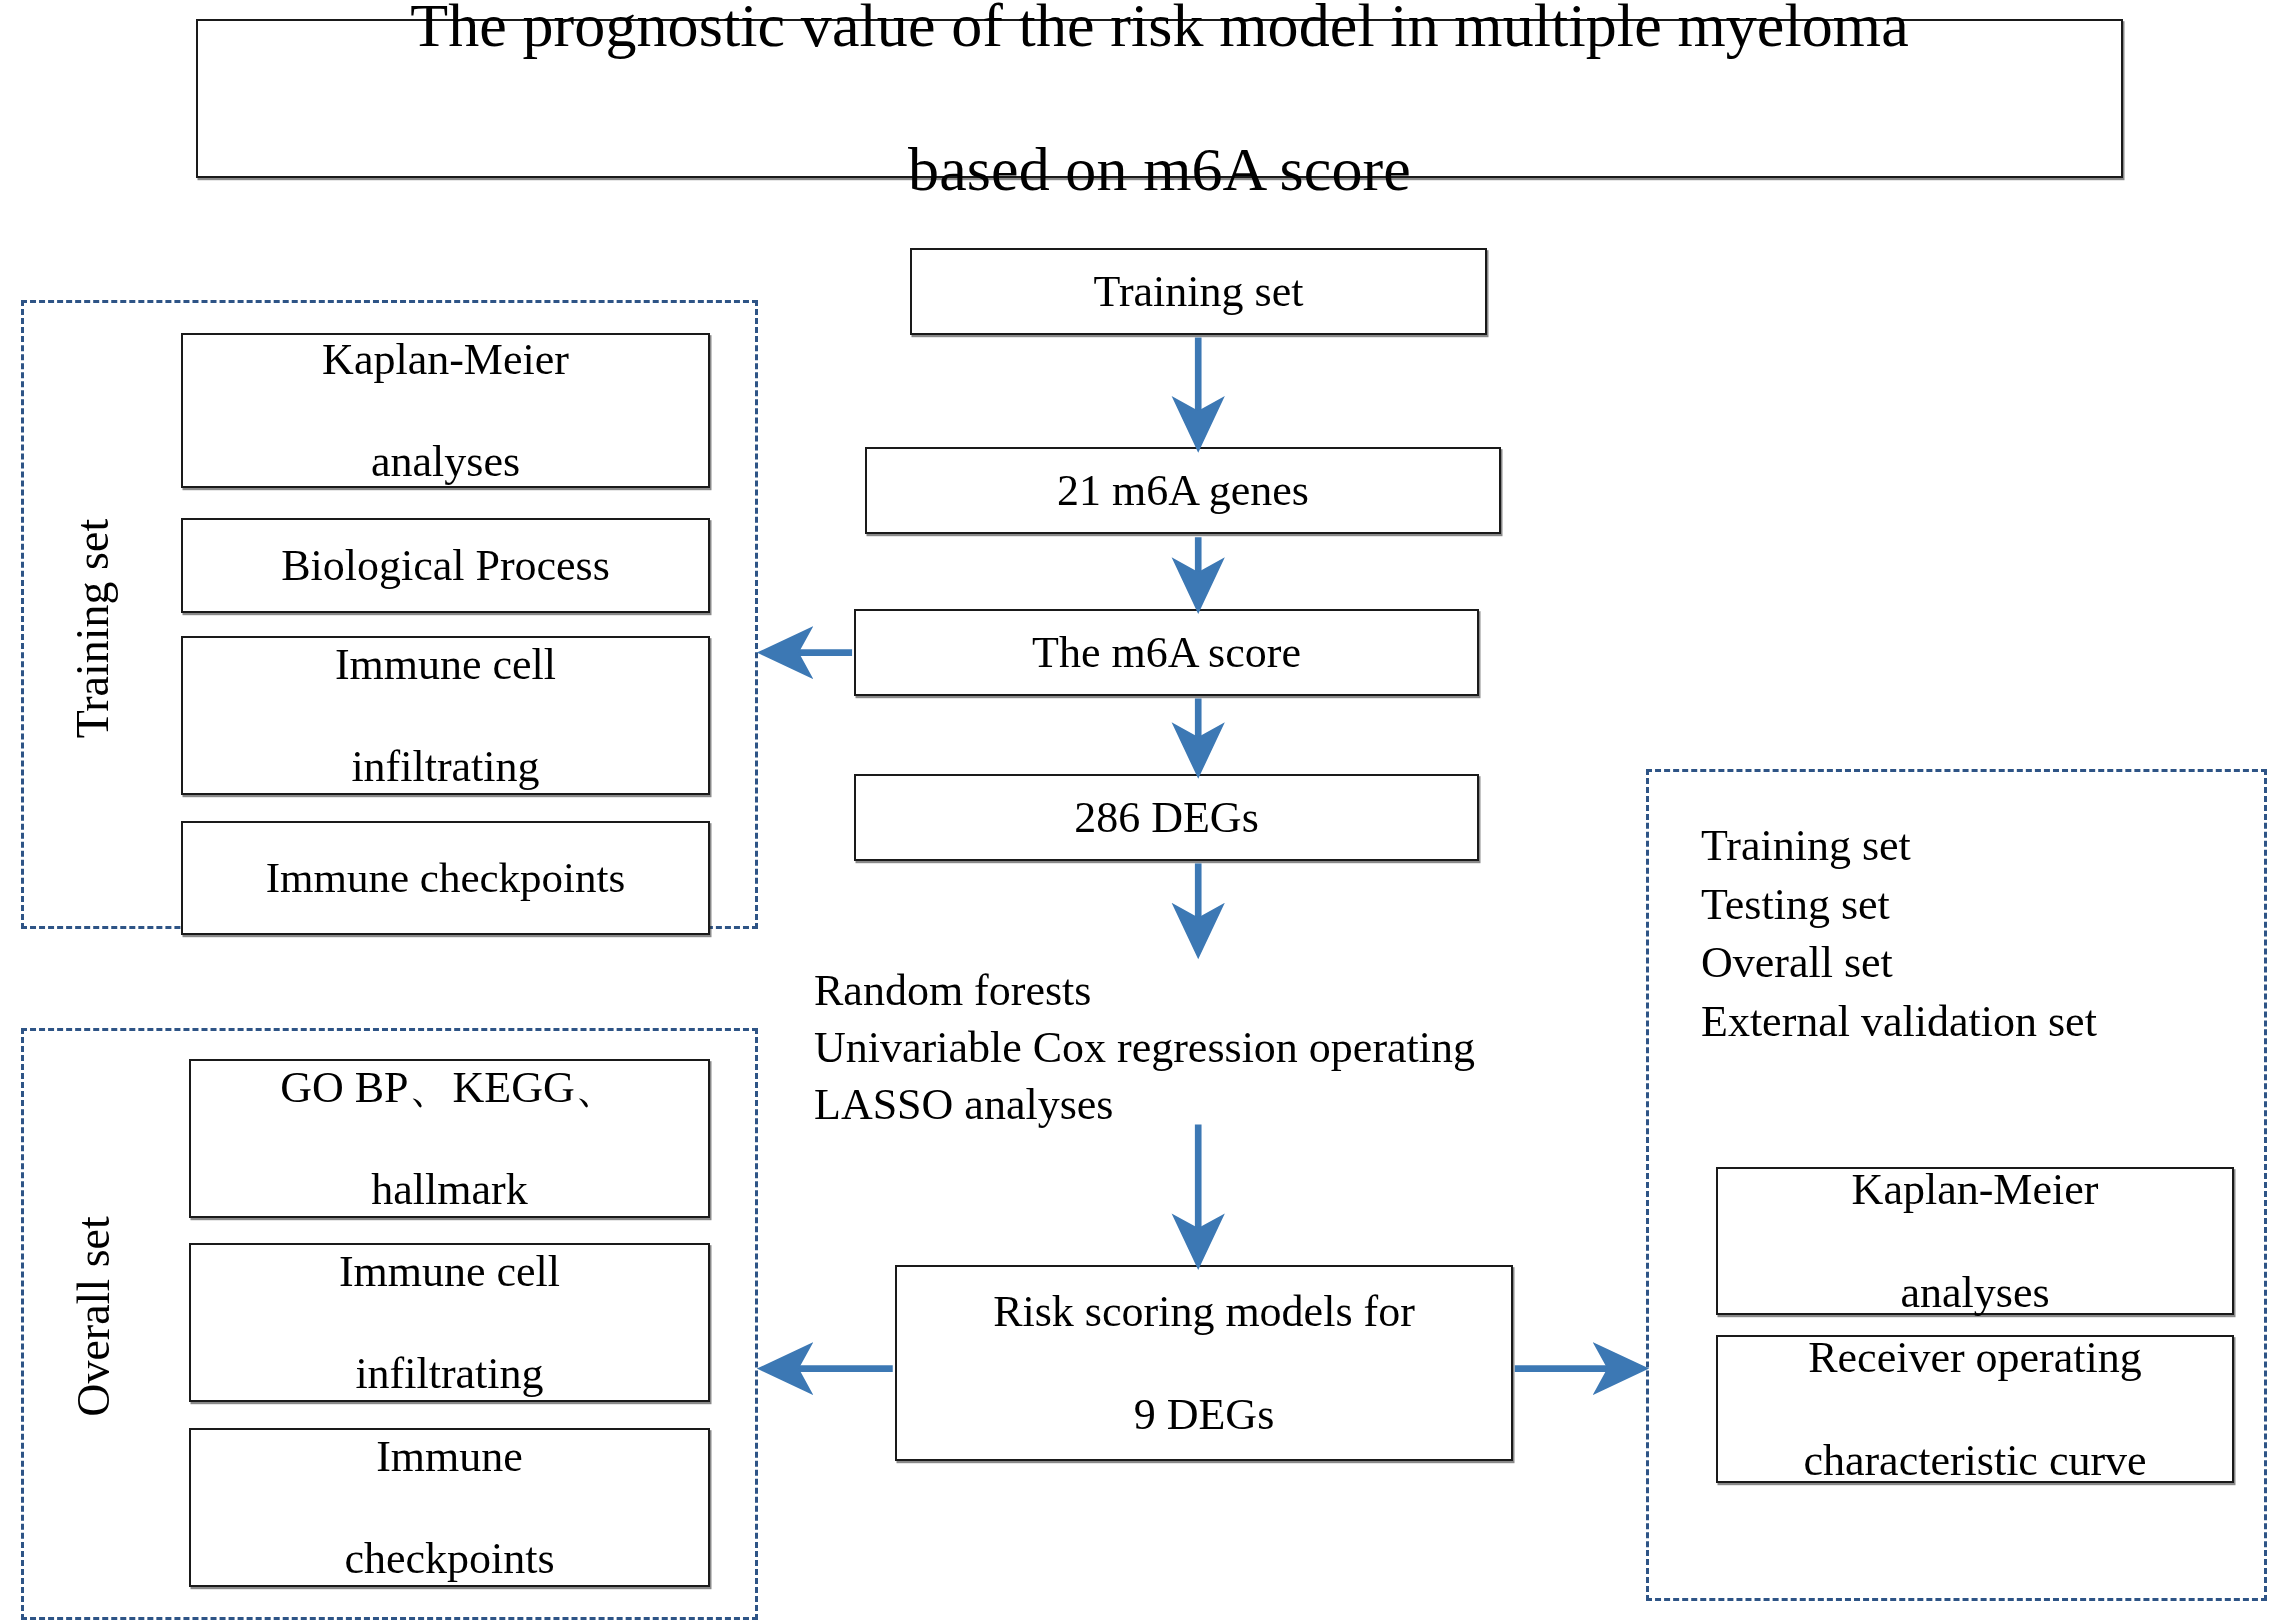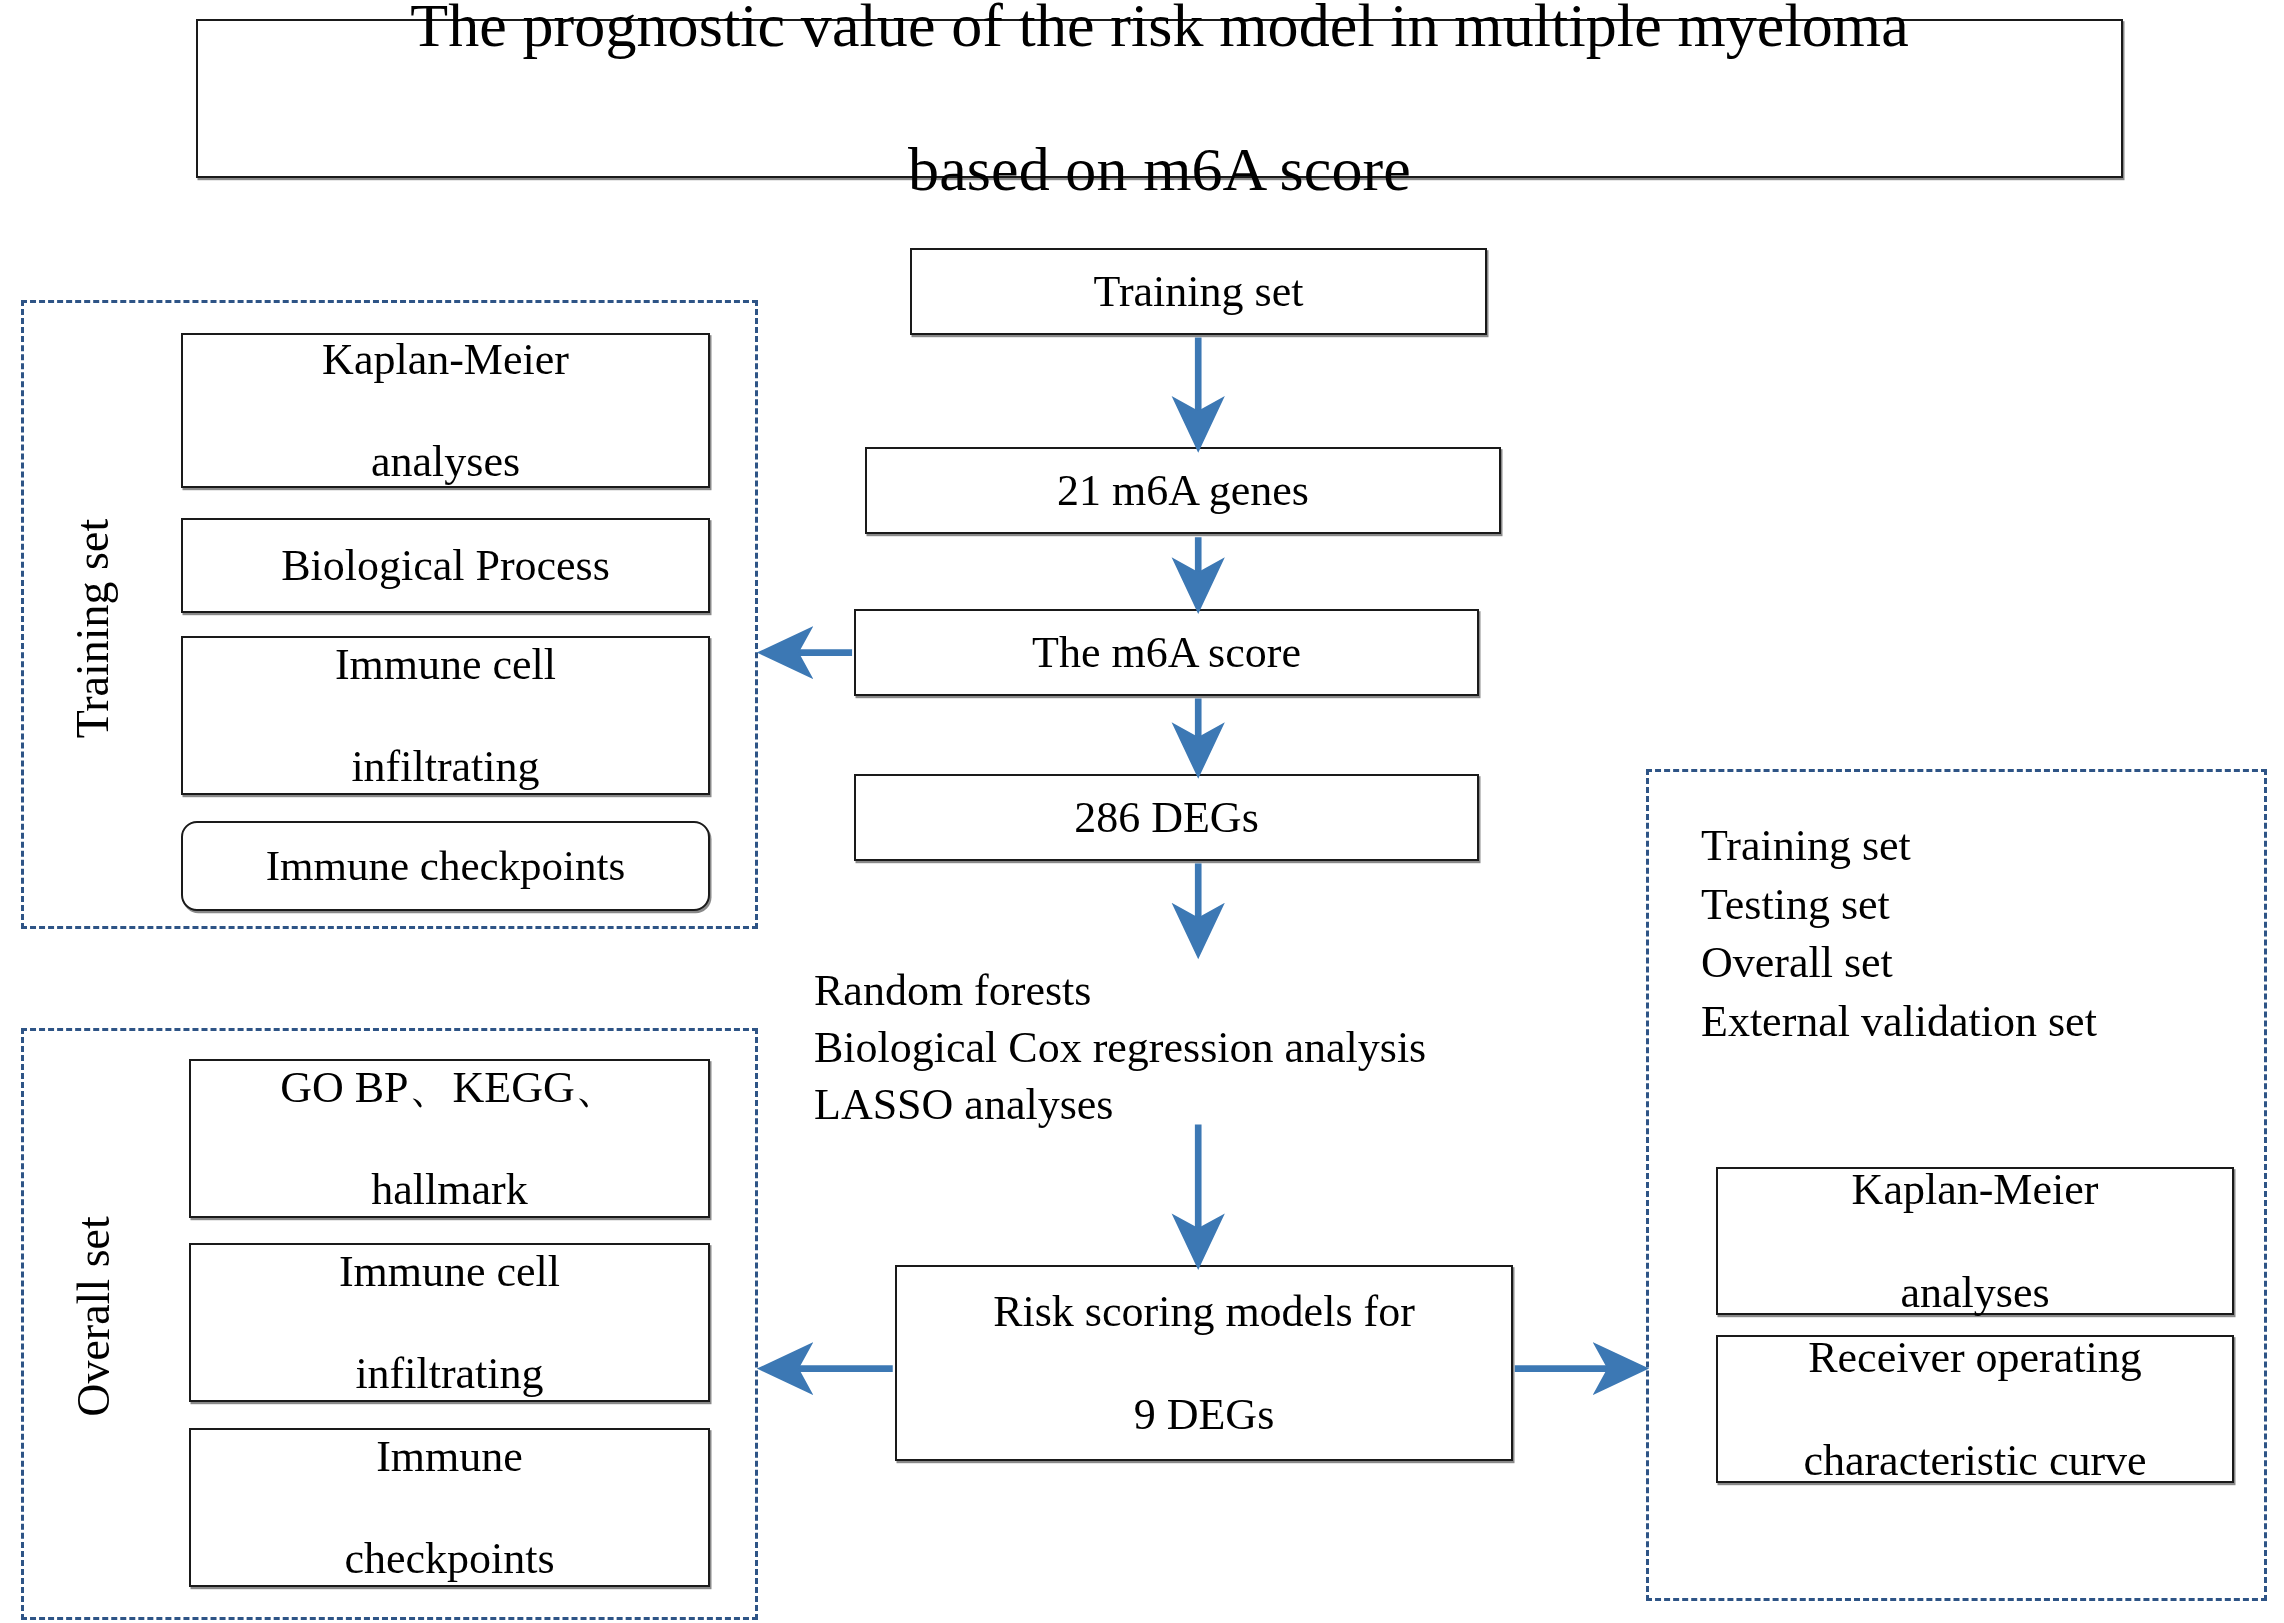--- a/index.html
+++ b/index.html
@@ -41,21 +41,21 @@
     transform-origin:50% 50%;transform:rotate(-90deg);
     display:flex;align-items:center;justify-content:center;
   }
   #vlabel-training{left:-63px;top:595px;width:311px;height:67px;}
   #vlabel-overall{left:-55px;top:1283px;width:296px;height:67px;}
 
   
   #tr-box-0{left:181px;top:333px;width:529px;height:155px;font-size:44px;}
   #tr-box-1{left:181px;top:518px;width:529px;height:95px;font-size:44px;}
   #tr-box-2{left:181px;top:636px;width:529px;height:159px;font-size:44px;}
-  #tr-box-3{left:181px;top:821px;width:529px;height:90px;font-size:43px;border-radius:16px;}
+  #tr-box-3{left:181px;top:821px;width:529px;height:114px;font-size:43px;}
 
   #ov-box-0{left:189px;top:1059px;width:521px;height:159px;font-size:44px;}
   #ov-box-1{left:189px;top:1243px;width:521px;height:159px;font-size:44px;}
   #ov-box-2{left:189px;top:1428px;width:521px;height:159px;font-size:44px;}
 
   
   #c-training{left:910px;top:248px;width:577px;height:87px;font-size:44px;}
   #c-genes{left:865px;top:447px;width:636px;height:87px;font-size:44px;text-align:center;}
   #c-score{left:854px;top:609px;width:625px;height:87px;font-size:44px;}
   #c-degs{left:854px;top:774px;width:625px;height:87px;font-size:44px;}
@@ -153,21 +153,21 @@
   <div class="box" id="c-score">
     <span>The m6A score</span>
   </div>
 
   <div class="box" id="c-degs">
     <span>286 DEGs</span>
   </div>
 
   <div id="c-methods">
     <div>Random forests</div>
-    <div>Biological Cox regression analysis</div>
+    <div>Univariable Cox regression operating</div>
     <div>LASSO analyses</div>
   </div>
 
   <div class="box" id="c-risk">
     <span>
       <span>Risk scoring models for</span><br>
       <span>9 DEGs</span>
     </span>
   </div>
 

